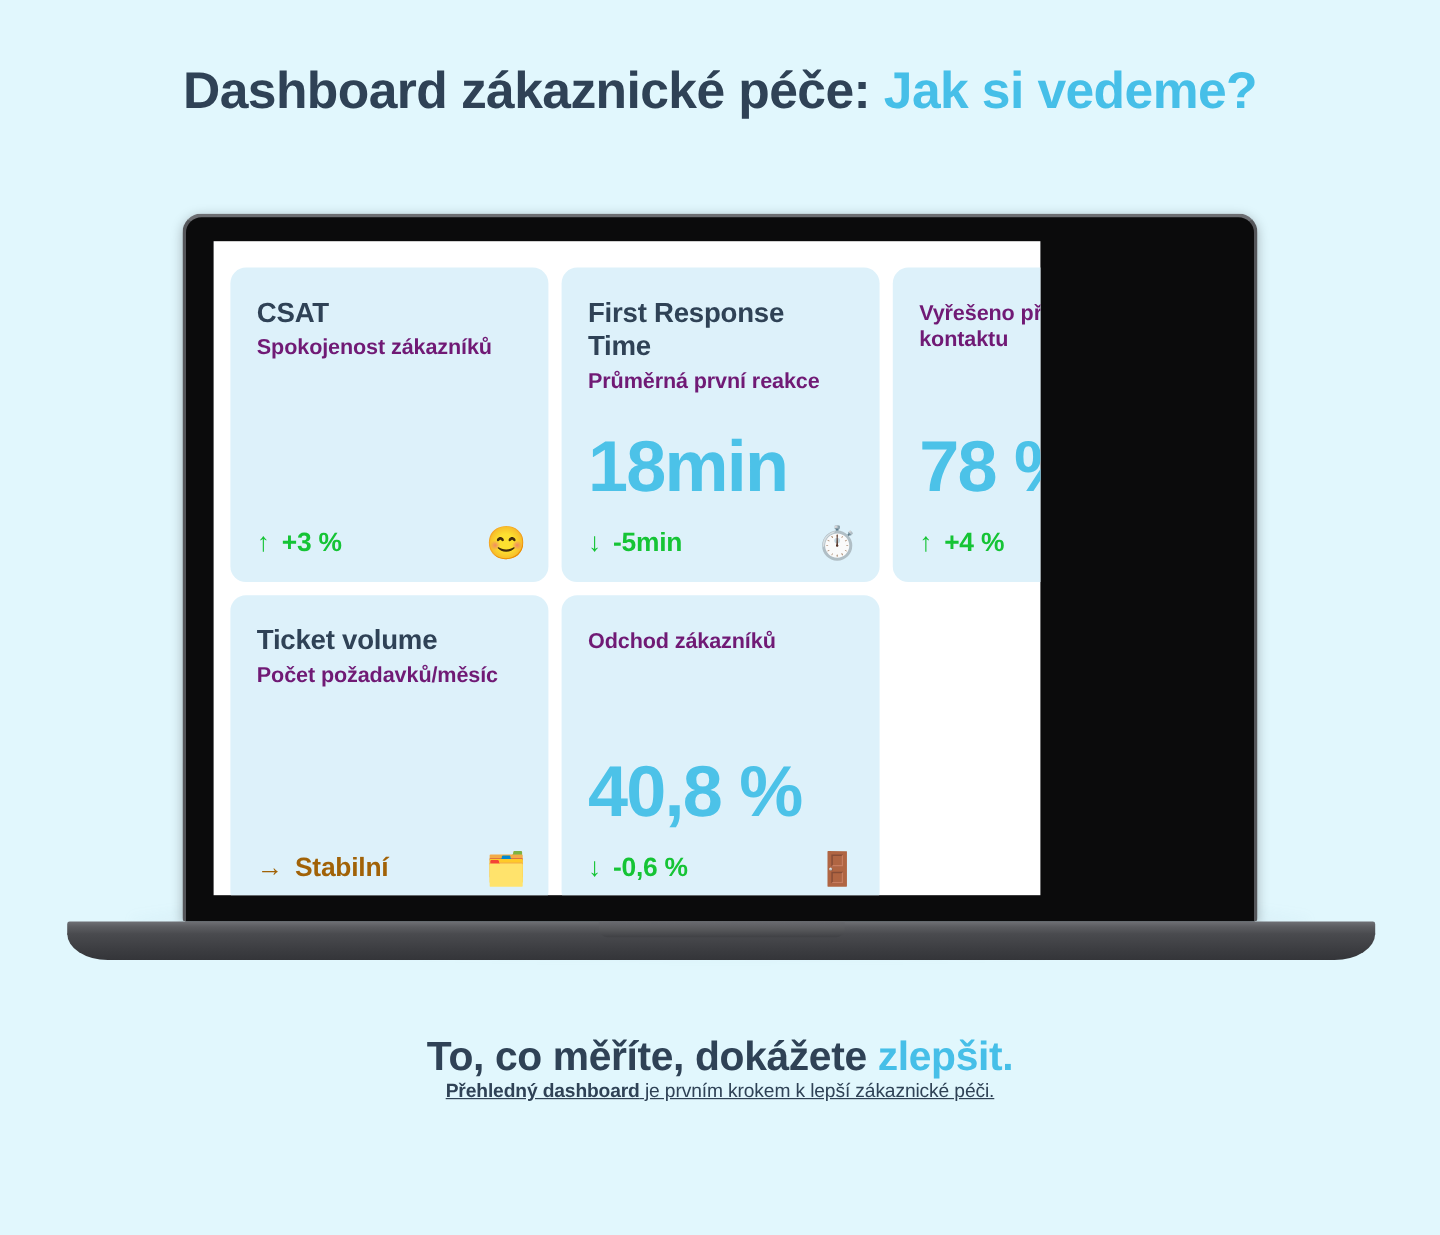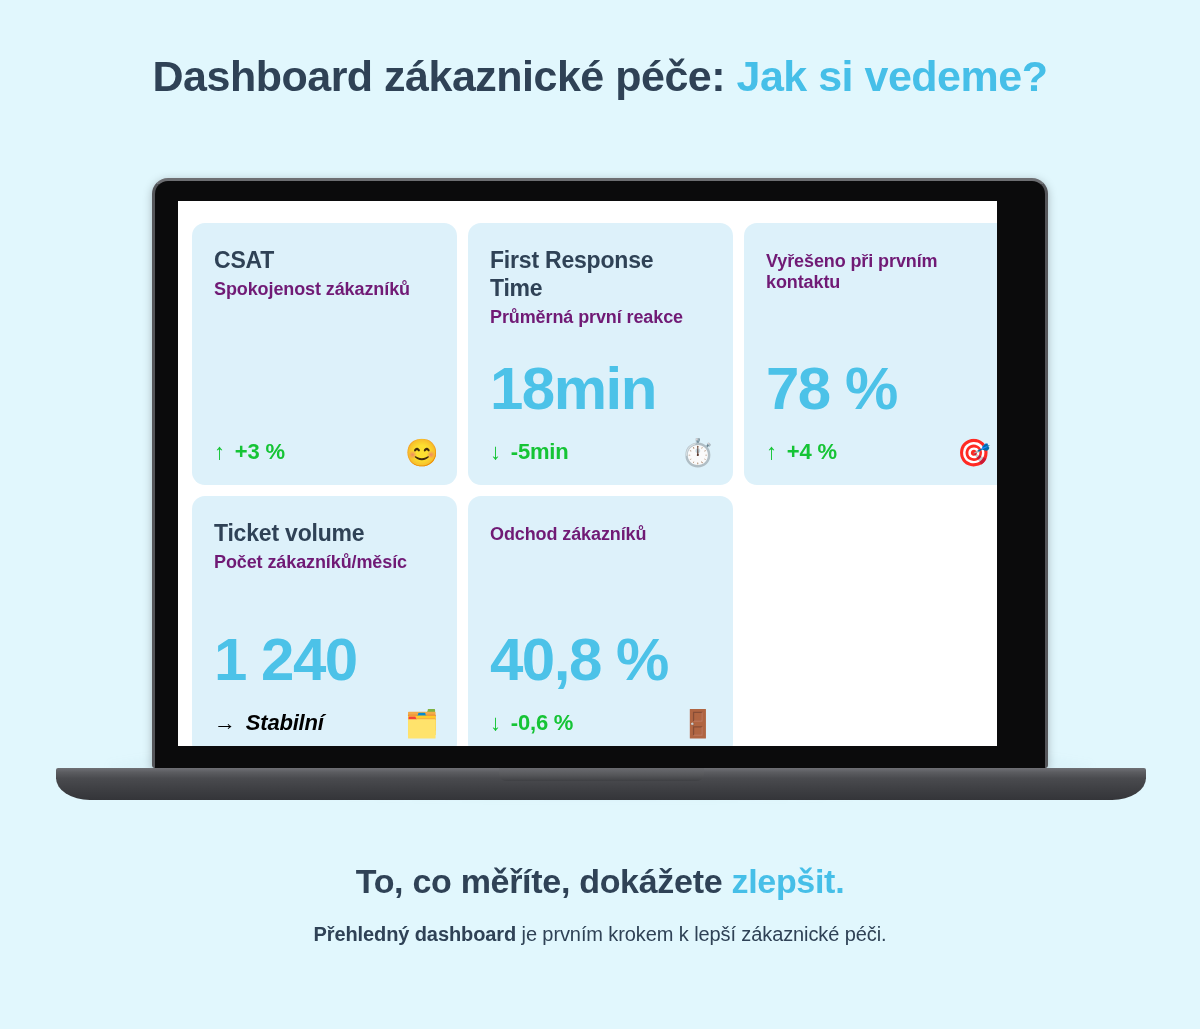--- a/index.html
+++ b/index.html
@@ -58,21 +58,21 @@
     box-sizing: border-box;
     border-top: 3px solid #6d6e72;
     border-left: 3px solid #55565a;
     border-right: 3px solid #55565a;
     box-shadow: 0 2px 10px rgba(0,0,0,0.25);
   }
   .laptop-screen {
     position: absolute;
     left: 178px;
     top: 31px;
-    width: 819px;
+    width: 689px;
     height: 545px;
     background: #ffffff;
     overflow: hidden;
   }
   .laptop-base {
     position: absolute;
     left: 56px;
     top: 598px;
     width: 1090px;
     height: 36px;
@@ -153,21 +153,21 @@
     left: 22px;
     bottom: 22px;
     font-size: 22px;
     font-weight: bold;
     letter-spacing: -0.2px;
     line-height: 1;
     white-space: nowrap;
   }
   .card-delta .arrow { margin-right: 10px; }
   .delta-up, .delta-down { color: #15c435; }
-  .delta-flat { color: #000000; font-style: italic; }
+  .delta-flat { color: #a16207; }
   .card-emoji {
     position: absolute;
     right: 18px;
     bottom: 18px;
     font-size: 27px;
     line-height: 1;
   }
 
   
   .footer {
@@ -179,24 +179,24 @@
   }
   .footer-main {
     font-size: 34px;
     font-weight: bold;
     color: #2f4256;
     letter-spacing: -0.3px;
     text-align: center;
   }
   .footer-main .accent { color: #46bfe8; }
   .footer-sub {
-    margin-top: 22px;
-    font-size: 20px;
+    font-size: 16px;
     color: #2f4256;
     letter-spacing: -0.1px;
+    text-decoration: underline;
   }
   .footer-sub .strong { font-weight: bold; }
 </style>
 </head>
 <body>
 
 <div class="headline">
   <span>Dashboard zákaznické péče:</span>
   <span class="accent">Jak si vedeme?</span>
 </div>
@@ -220,22 +220,21 @@
           <div class="card-emoji">⏱️</div>
         </div>
         <div class="card">
           <div class="card-sub">Vyřešeno při prvním kontaktu</div>
           <div class="card-value">78 %</div>
           <div class="card-delta delta-up"><span class="arrow">↑</span><span>+4 %</span></div>
           <div class="card-emoji">🎯</div>
         </div>
         <div class="card">
           <div class="card-title">Ticket volume</div>
-          <div class="card-sub">Počet zákazníků/měsíc</div>
-          <div class="card-value">1 240</div>
+          <div class="card-sub">Počet požadavků/měsíc</div>
           <div class="card-delta delta-flat"><span class="arrow">→</span><span>Stabilní</span></div>
           <div class="card-emoji">🗂️</div>
         </div>
         <div class="card">
           <div class="card-sub">Odchod zákazníků</div>
           <div class="card-value">40,8 %</div>
           <div class="card-delta delta-down"><span class="arrow">↓</span><span>-0,6 %</span></div>
           <div class="card-emoji">🚪</div>
         </div>
       </div>

